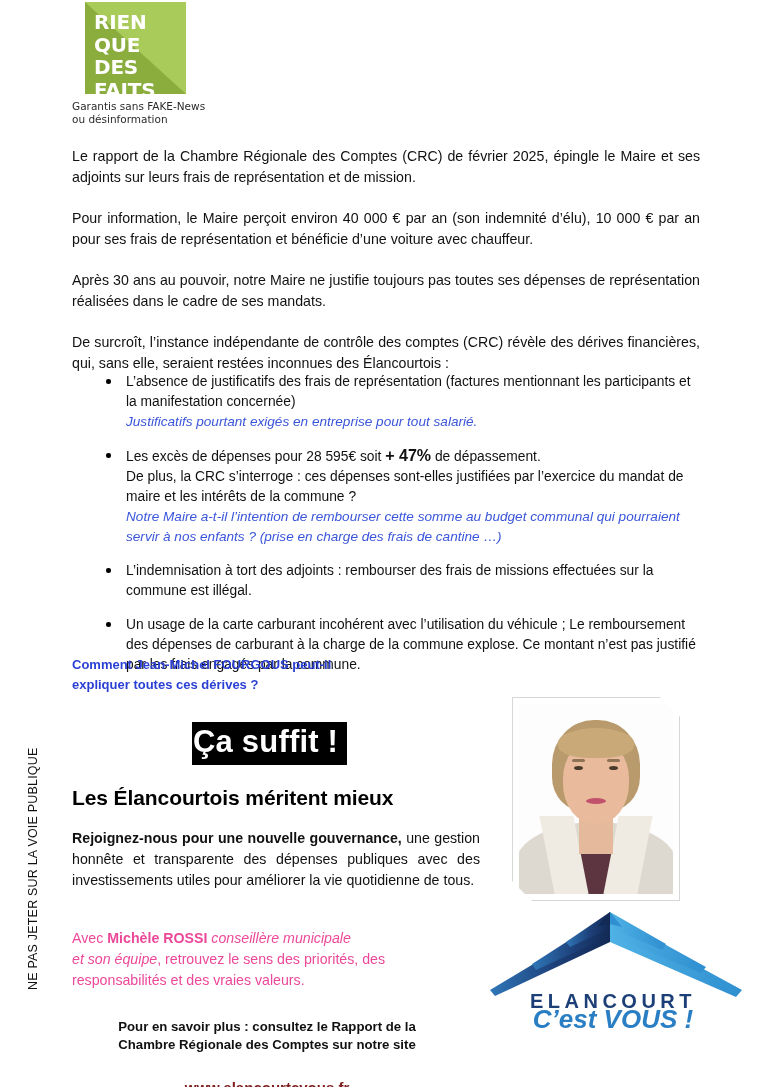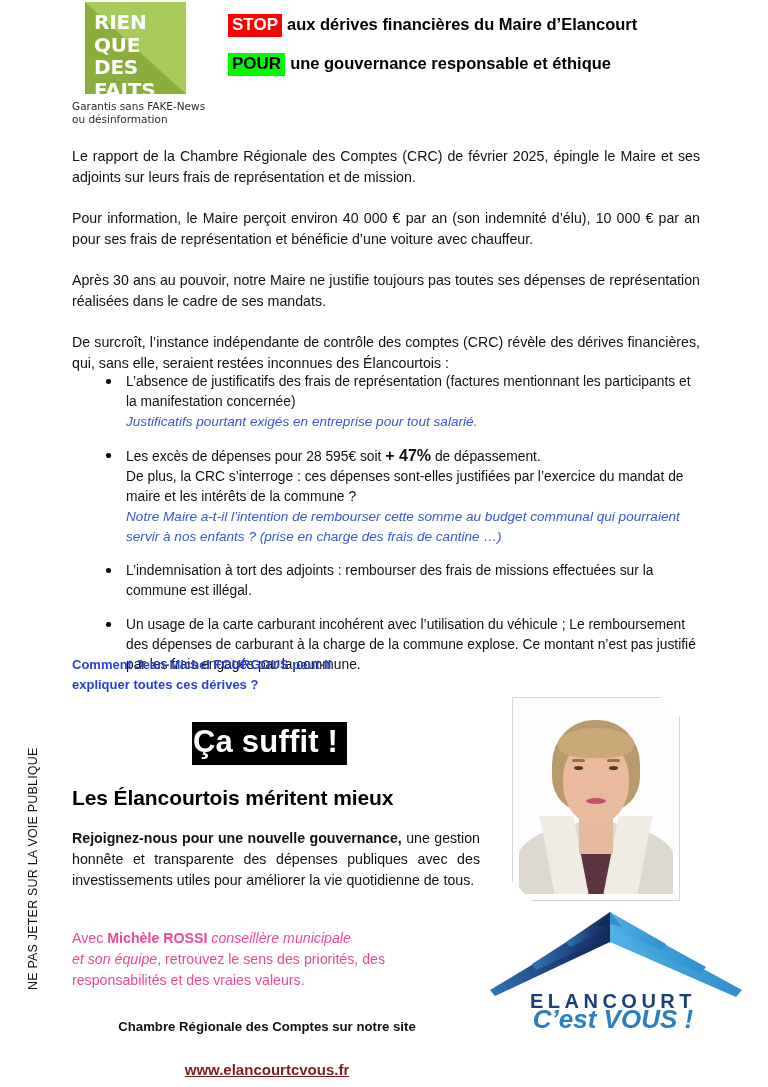--- a/index.html
+++ b/index.html
@@ -358,28 +358,20 @@
       <div>RIEN</div>
       <div>QUE DES</div>
       <div>FAITS</div>
     </div>
   </div>
   <div class="brand-sub">
     <div>Garantis sans FAKE-News</div>
     <div>ou désinformation</div>
   </div>
 
-  <div class="header-lines">
-    <div class="hline">
-      <span class="hl-box hl-stop">STOP</span><span class="hl-after">aux dérives financières du Maire d’Elancourt</span>
-    </div>
-    <div class="hline">
-      <span class="hl-box hl-pour">POUR</span><span class="hl-after">une gouvernance responsable et éthique</span>
-    </div>
-  </div>
 
   <div class="body-wrap">
     <p class="para">Le rapport de la Chambre Régionale des Comptes (CRC) de février 2025, épingle le Maire et ses adjoints sur leurs frais de représentation et de mission.</p>
     <p class="para">Pour information, le Maire perçoit environ 40 000 € par an (son indemnité d’élu), 10 000 € par an pour ses frais de représentation et bénéficie d’une voiture avec chauffeur.</p>
     <p class="para">Après 30 ans au pouvoir, notre Maire ne justifie toujours pas toutes ses dépenses de représentation réalisées dans le cadre de ses mandats.</p>
     <p class="para last">De surcroît, l’instance indépendante de contrôle des comptes (CRC) révèle des dérives financières, qui, sans elle, seraient restées inconnues des Élancourtois :</p>
   </div>
 
   <div class="bullets">
 
@@ -467,17 +459,18 @@
       <path d="M140 0 L196 32 L192 38 L140 16 Z" fill="url(#gR)"></path>
 
       <path d="M140 0 L128 14 L140 12 Z" fill="#122a55"></path>
       <path d="M140 0 L152 15 L140 12 Z" fill="#2f8fd0"></path>
       <text x="143" y="96" text-anchor="middle" font-family="'Liberation Sans', sans-serif" font-size="20" font-weight="bold" letter-spacing="4.5" fill="#1d3f78">ELANCOURT</text>
       <text x="143" y="116" text-anchor="middle" font-family="'Liberation Sans', sans-serif" font-size="26" font-weight="bold" fill="#2a7fc4" font-style="italic">C’est VOUS !</text>
     </svg>
   </div>
 
   <div class="footer-block">
+    <div class="footer-lines">Pour en savoir plus : consultez le Rapport de la</div>
     <div class="footer-lines">Chambre Régionale des Comptes sur notre site</div>
     <a class="footer-url" href="#">www.elancourtcvous.fr</a>
   </div>
 
 </div>
 
 </body></html>

